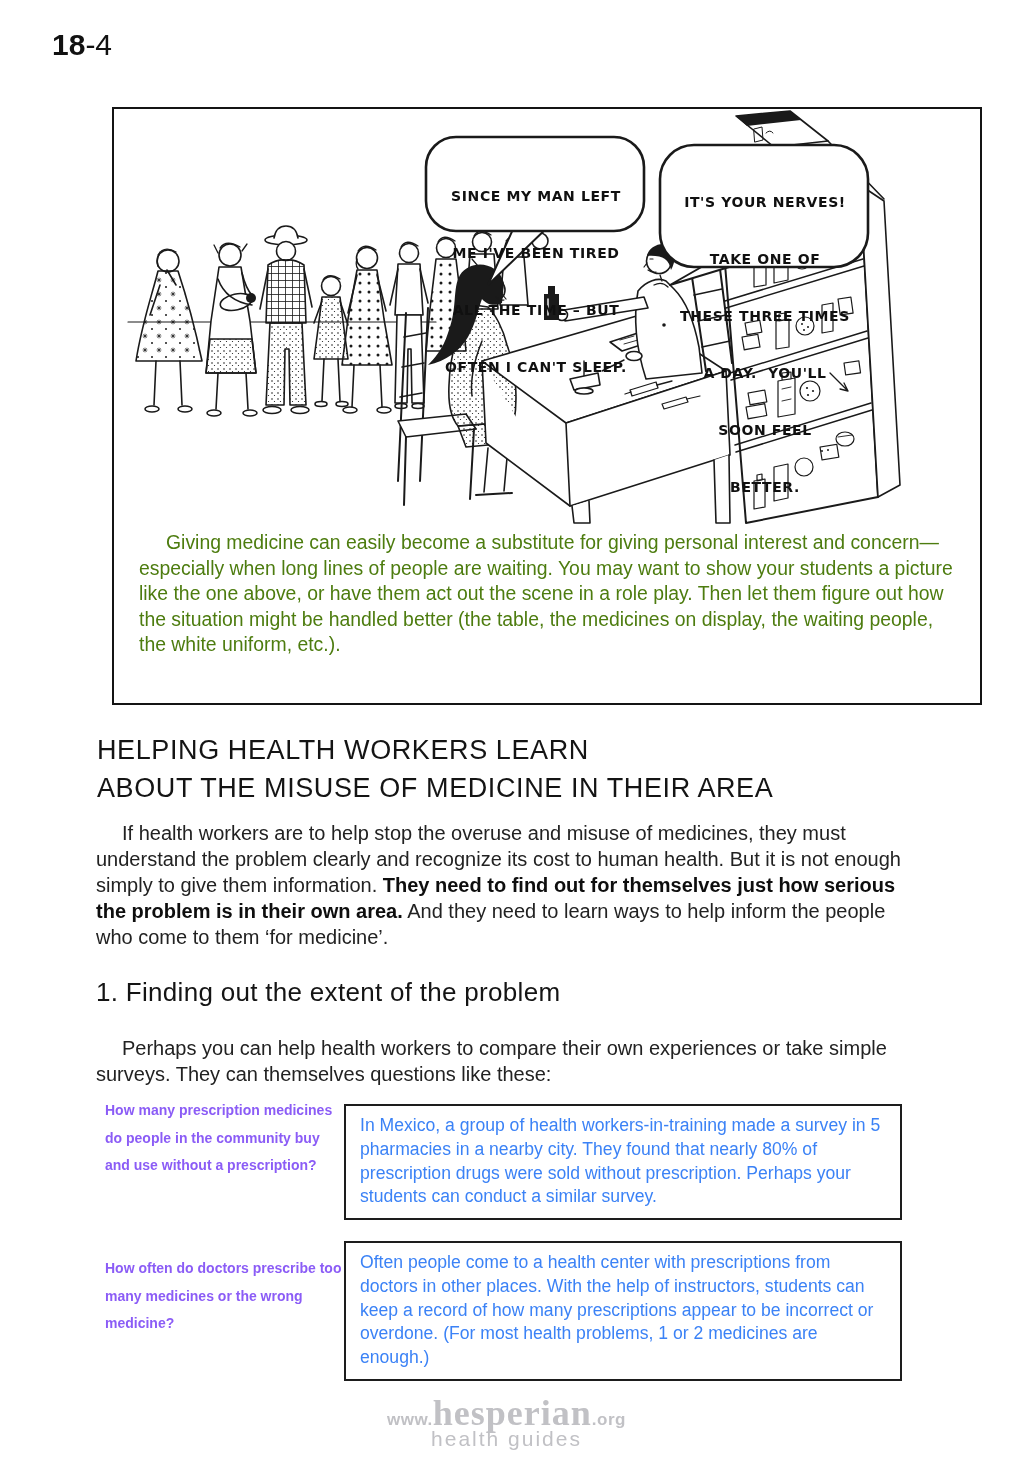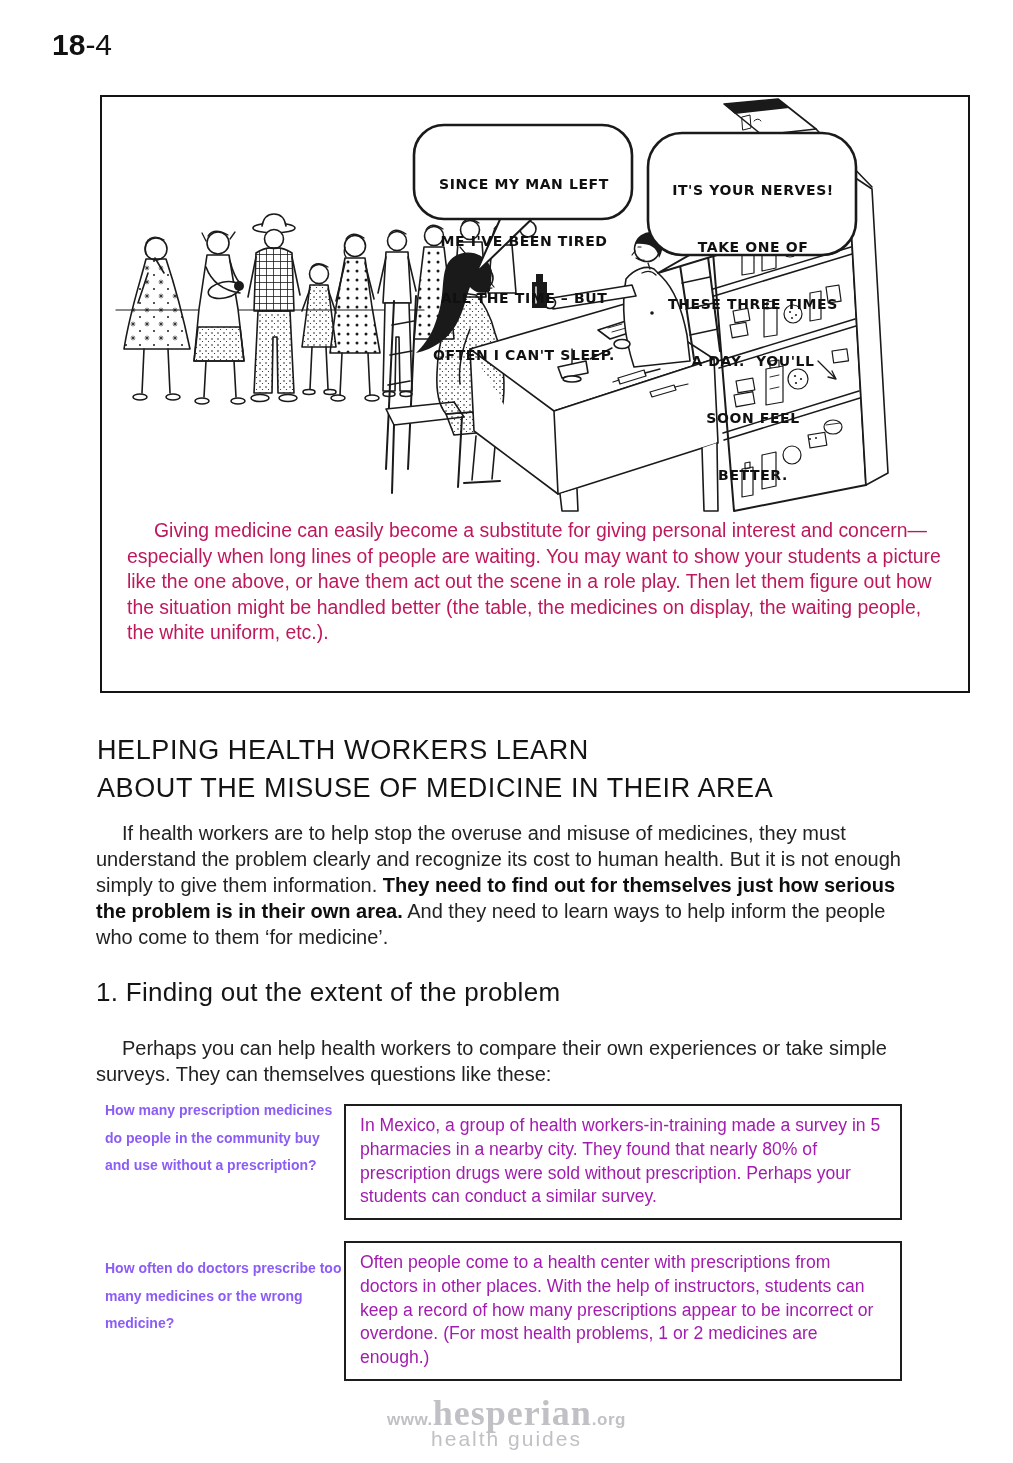--- a/index.html
+++ b/index.html
@@ -7,33 +7,33 @@
     width:1013px;height:1463px;background:#ffffff;position:relative;
     font-family:"Liberation Sans","DejaVu Sans",sans-serif;color:#1e1e1e;
     -webkit-font-smoothing:antialiased;
   }
   .pagenum{position:absolute;left:52px;top:28px;font-size:30px;color:#111;}
   .pagenum .bold{font-weight:bold;}
 
   
   .illus-box{
     position:absolute;left:96px;top:91px;width:870px;height:598px;
-    border:2.5px solid #141414;box-sizing:border-box;background:#fff;margin:4px;
+    border:2.5px solid #141414;box-sizing:border-box;background:#fff;margin:16px;
   }
   .illus-svg{position:absolute;left:0;top:0;width:793px;height:418px;}
   .bubtxt{
     position:absolute;text-align:center;white-space:pre;
     font-family:"DejaVu Sans",sans-serif;font-weight:bold;
     font-size:14px;line-height:19px;letter-spacing:0.6px;color:#101010;
   }
   .bubtxt.b1{left:316px;top:40px;width:212px;}
   .bubtxt.b2{left:552px;top:46px;width:198px;}
   .caption{
     position:absolute;left:25px;right:22px;top:421px;margin:0;
-    font-size:19.4px;line-height:25.5px;text-indent:27px;color:#be185d;
+    font-size:19.4px;line-height:25.5px;text-indent:27px;color:#4d7c0f;
   }
 
   
   .main-heading{
     position:absolute;left:97px;top:731px;margin:0;font-weight:normal;
     font-size:27px;line-height:38px;letter-spacing:0.6px;color:#141414;
   }
   .intro-para{
     position:absolute;left:96px;top:820px;width:810px;margin:0;
     font-size:20px;line-height:26px;text-indent:26px;color:#222;
@@ -49,21 +49,21 @@
   }
   .question{
     position:absolute;left:105px;width:243px;margin:0;
     font-size:14px;line-height:27.5px;font-weight:bold;color:#8b5cf6;
   }
   .q1{top:1097px;}
   .q2{top:1255px;}
   .answer-box{
     position:absolute;left:344px;width:558px;box-sizing:border-box;margin:0;
     border:2px solid #1d1d1d;padding:8px 13px 9px 14px;
-    font-size:17.6px;line-height:23.8px;color:#a21caf;background:#fff;
+    font-size:17.6px;line-height:23.8px;color:#3b82f6;background:#fff;
   }
   .a1{top:1104px;}
   .a2{top:1241px;}
 
   
   .footer{position:absolute;left:0;top:1392px;width:1013px;text-align:center;color:#c1c1c5;}
   .footer .line1 span{vertical-align:baseline;font-weight:bold;}
   .footer .www,.footer .org{font-size:17px;letter-spacing:0.5px;}
   .footer .brand{font-family:"Liberation Serif","DejaVu Serif",serif;font-size:36px;letter-spacing:1px;}
   .footer .tag{font-size:21px;letter-spacing:2px;margin-top:-7px;}

